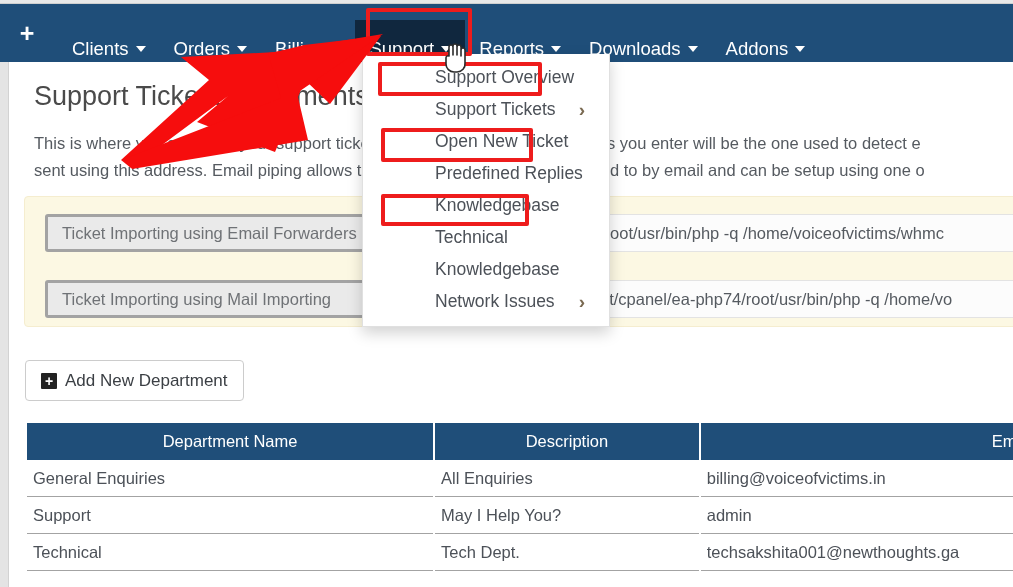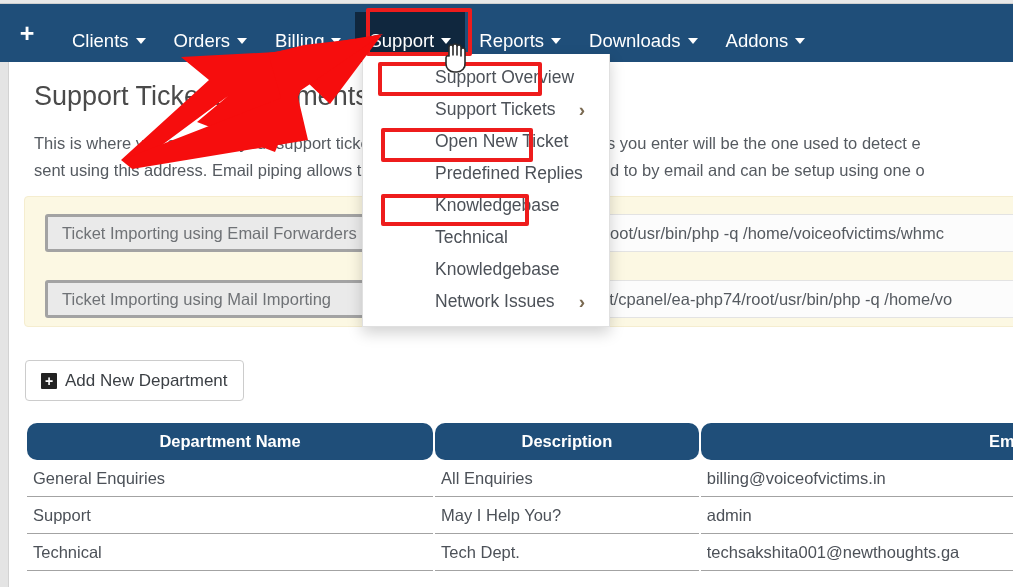--- a/index.html
+++ b/index.html
@@ -53,21 +53,21 @@
     position: absolute; left: 10px; top: 0;
     width: 34px; height: 58px;
     display: flex; align-items: center; justify-content: center;
     color: #ffffff;
     font-size: 25px;
     font-weight: 700;
     line-height: 1;
     cursor: pointer;
   }
   .nav-items {
-    position: absolute; left: 58px; top: 8px;
+    position: absolute; left: 58px; top: 16px;
     height: 58px;
     display: flex; align-items: stretch;
   }
   .nav-item {
     display: flex; align-items: center;
     padding: 0 14px;
     color: #ffffff;
     font-size: 18.5px;
     white-space: nowrap;
     cursor: pointer;
@@ -198,27 +198,26 @@
     position: absolute; left: 25px; top: 423px;
     width: 1010px;
     border-collapse: separate;
     border-spacing: 2px 0;
     table-layout: fixed;
   }
   .dept-table th {
     background: #1f4e79;
     color: #ffffff;
     font-size: 16.5px;
-    font-weight: 700;
+    font-weight: 400;
     height: 37px;
     text-align: center;
     padding: 0 8px;
     white-space: nowrap;
     overflow: hidden;
-    border-radius: 10px;
   }
   .dept-table th.email-col { text-align: right; padding-right: 0; }
   .dept-table td {
     font-size: 16.5px;
     color: #4c5158;
     height: 37px;
     padding: 0 6px;
     border-bottom: 1px solid #a3a3a3;
     white-space: nowrap;
     overflow: hidden;

